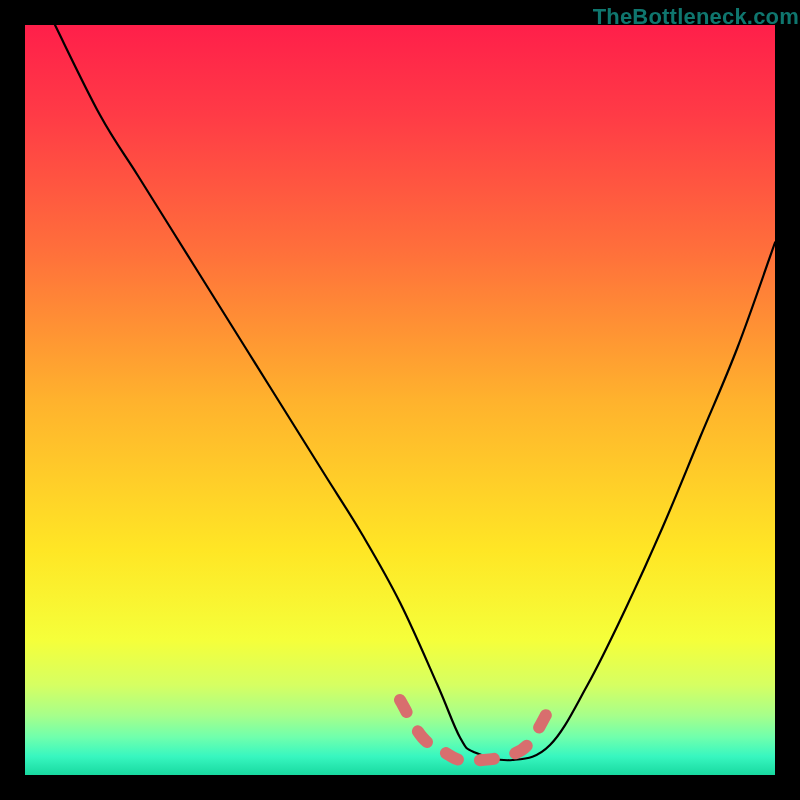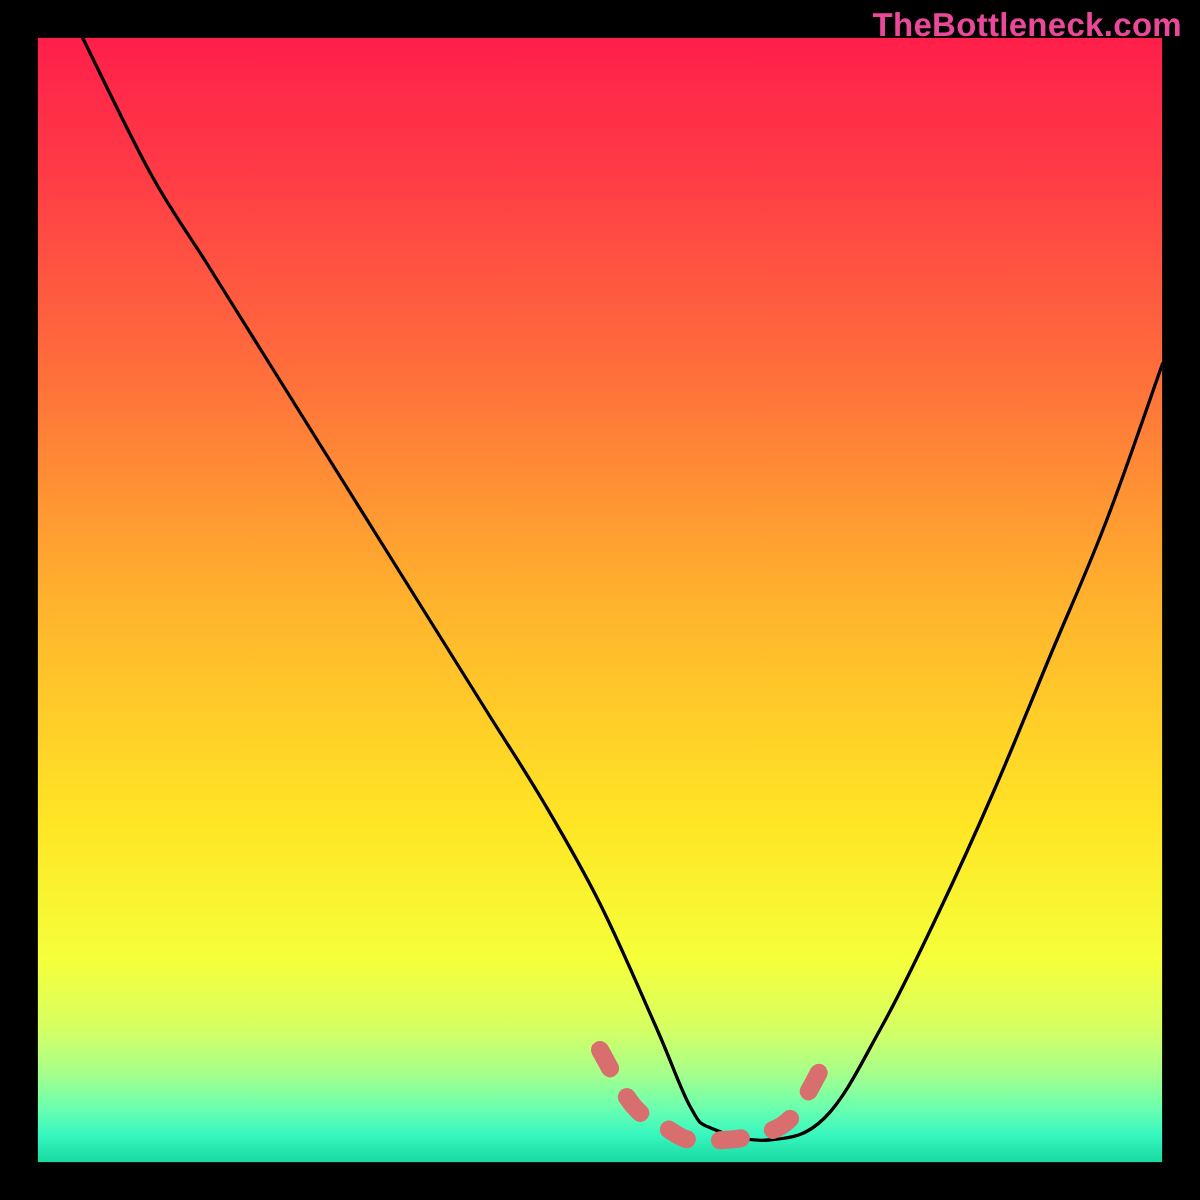--- a/index.html
+++ b/index.html
@@ -29,24 +29,24 @@
     position: absolute;
     inset: 0;
   }
   svg.curve {
     position: absolute;
     inset: 0;
   }
   .watermark {
     position: absolute;
     top: 4px;
-    right: 12px;
+    right: 1px;
     font-size: 22px;
     font-weight: 600;
-    color: #ec4899;
+    color: #0f766e;
     letter-spacing: 0.2px;
   }
 </style>
 </head>
 <body>
 
 <div class="outer">
 
   <div class="watermark">TheBottleneck.com</div>
 

